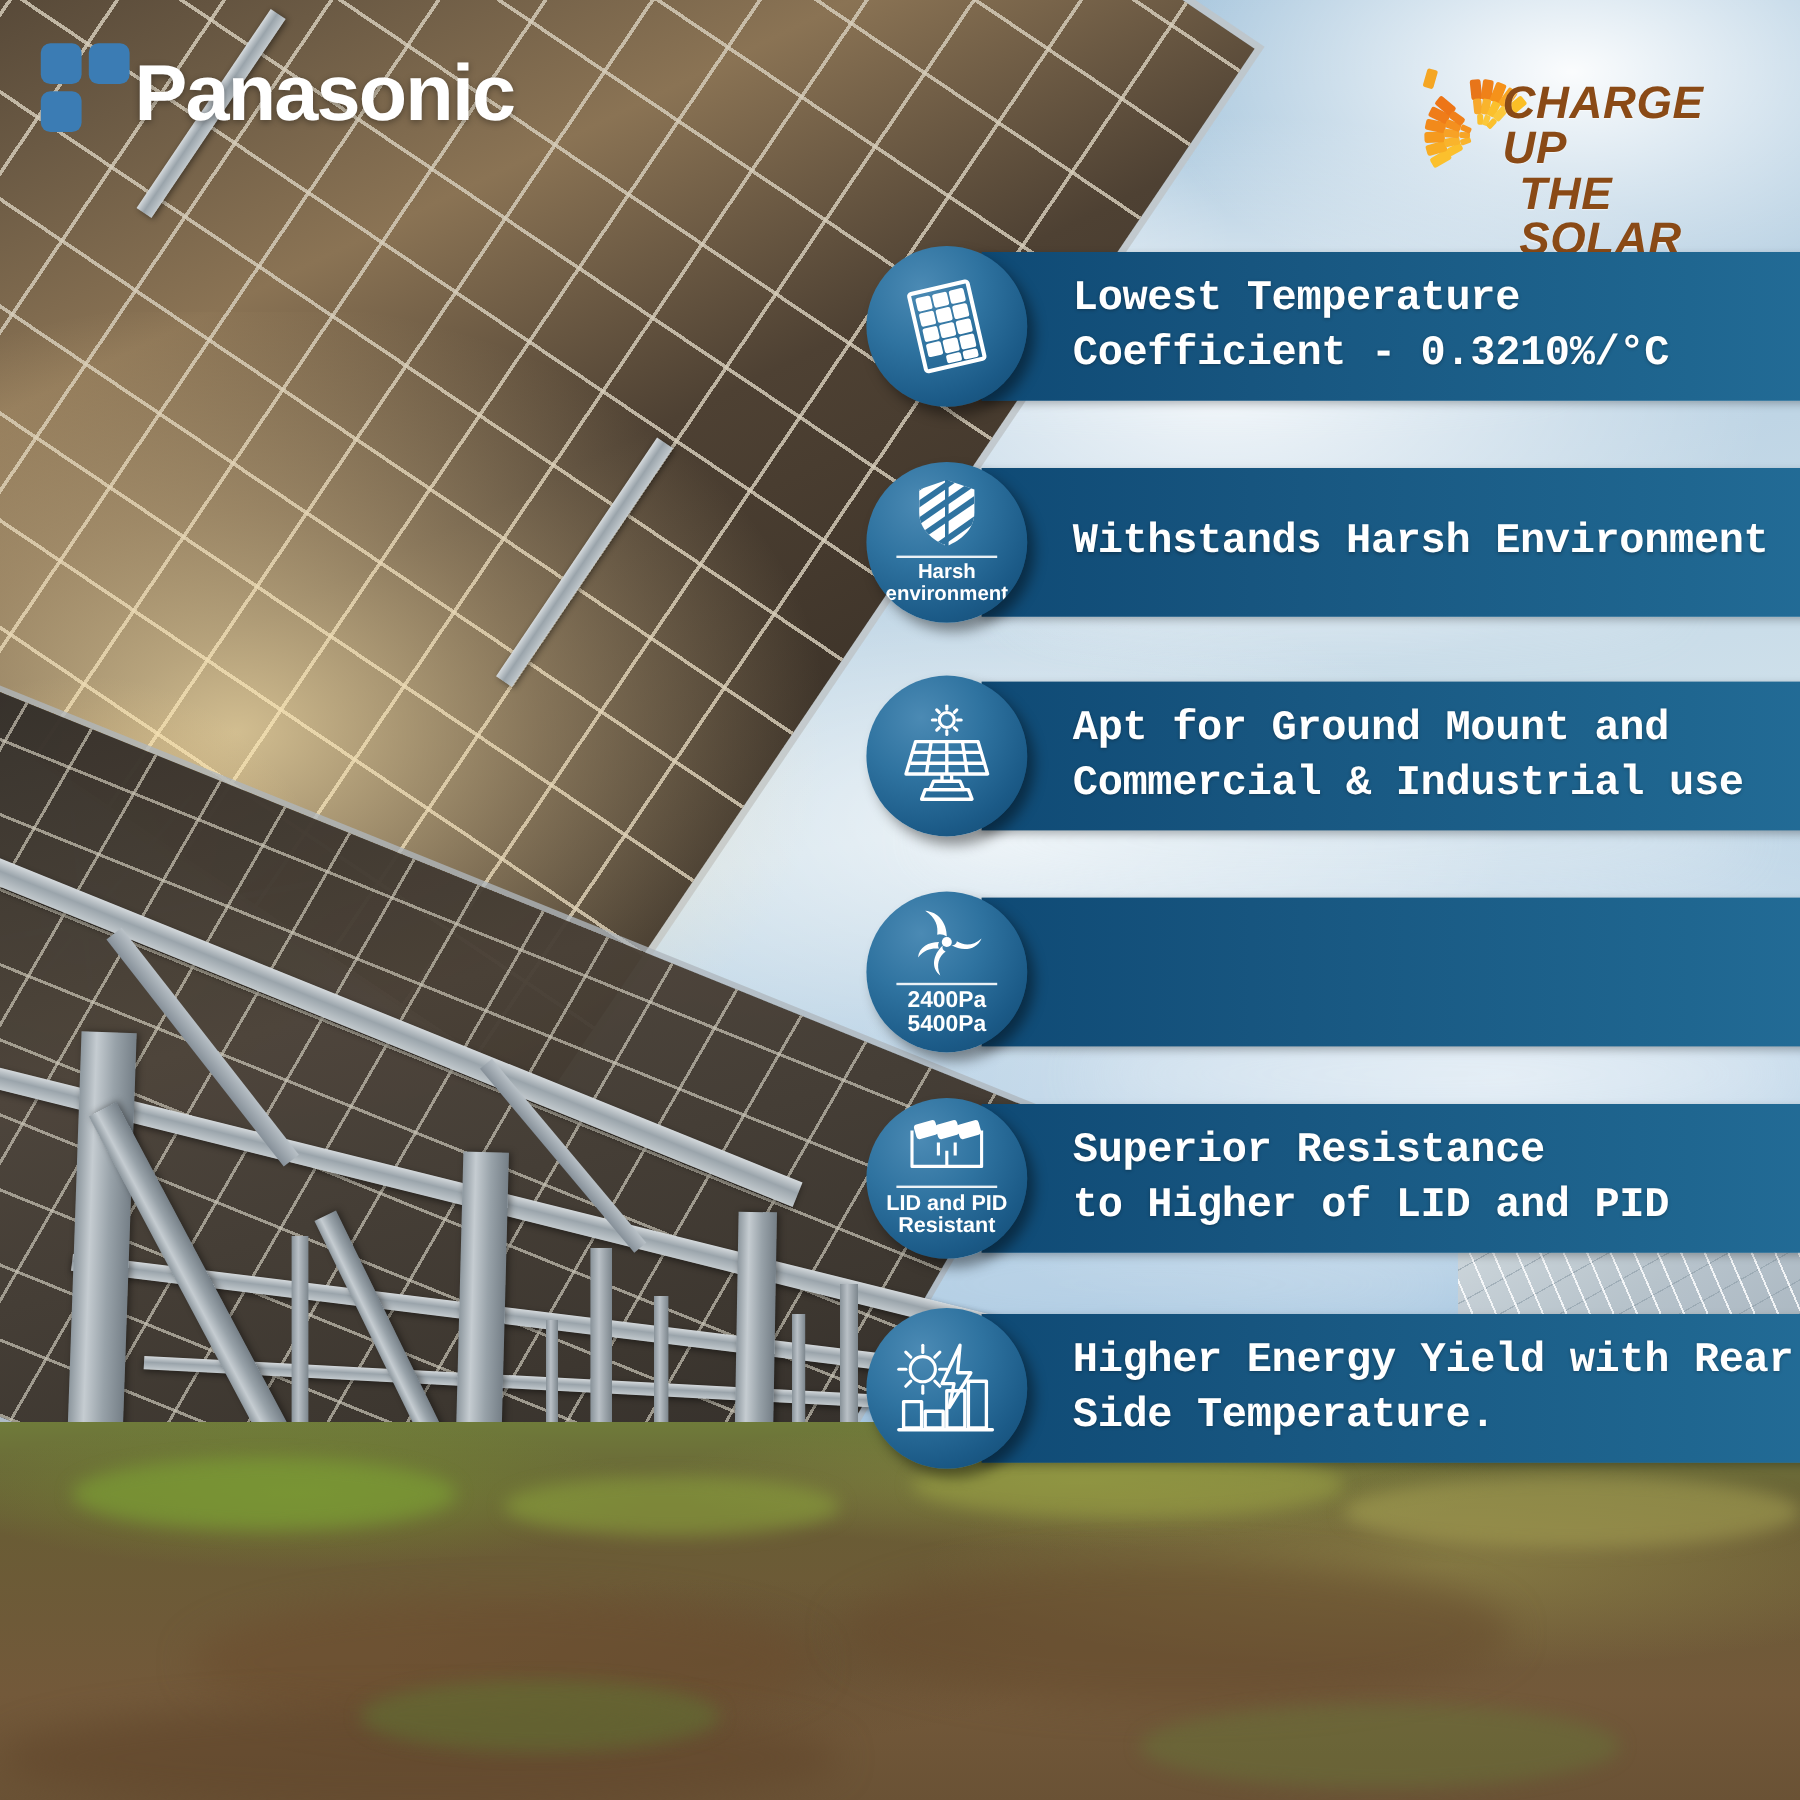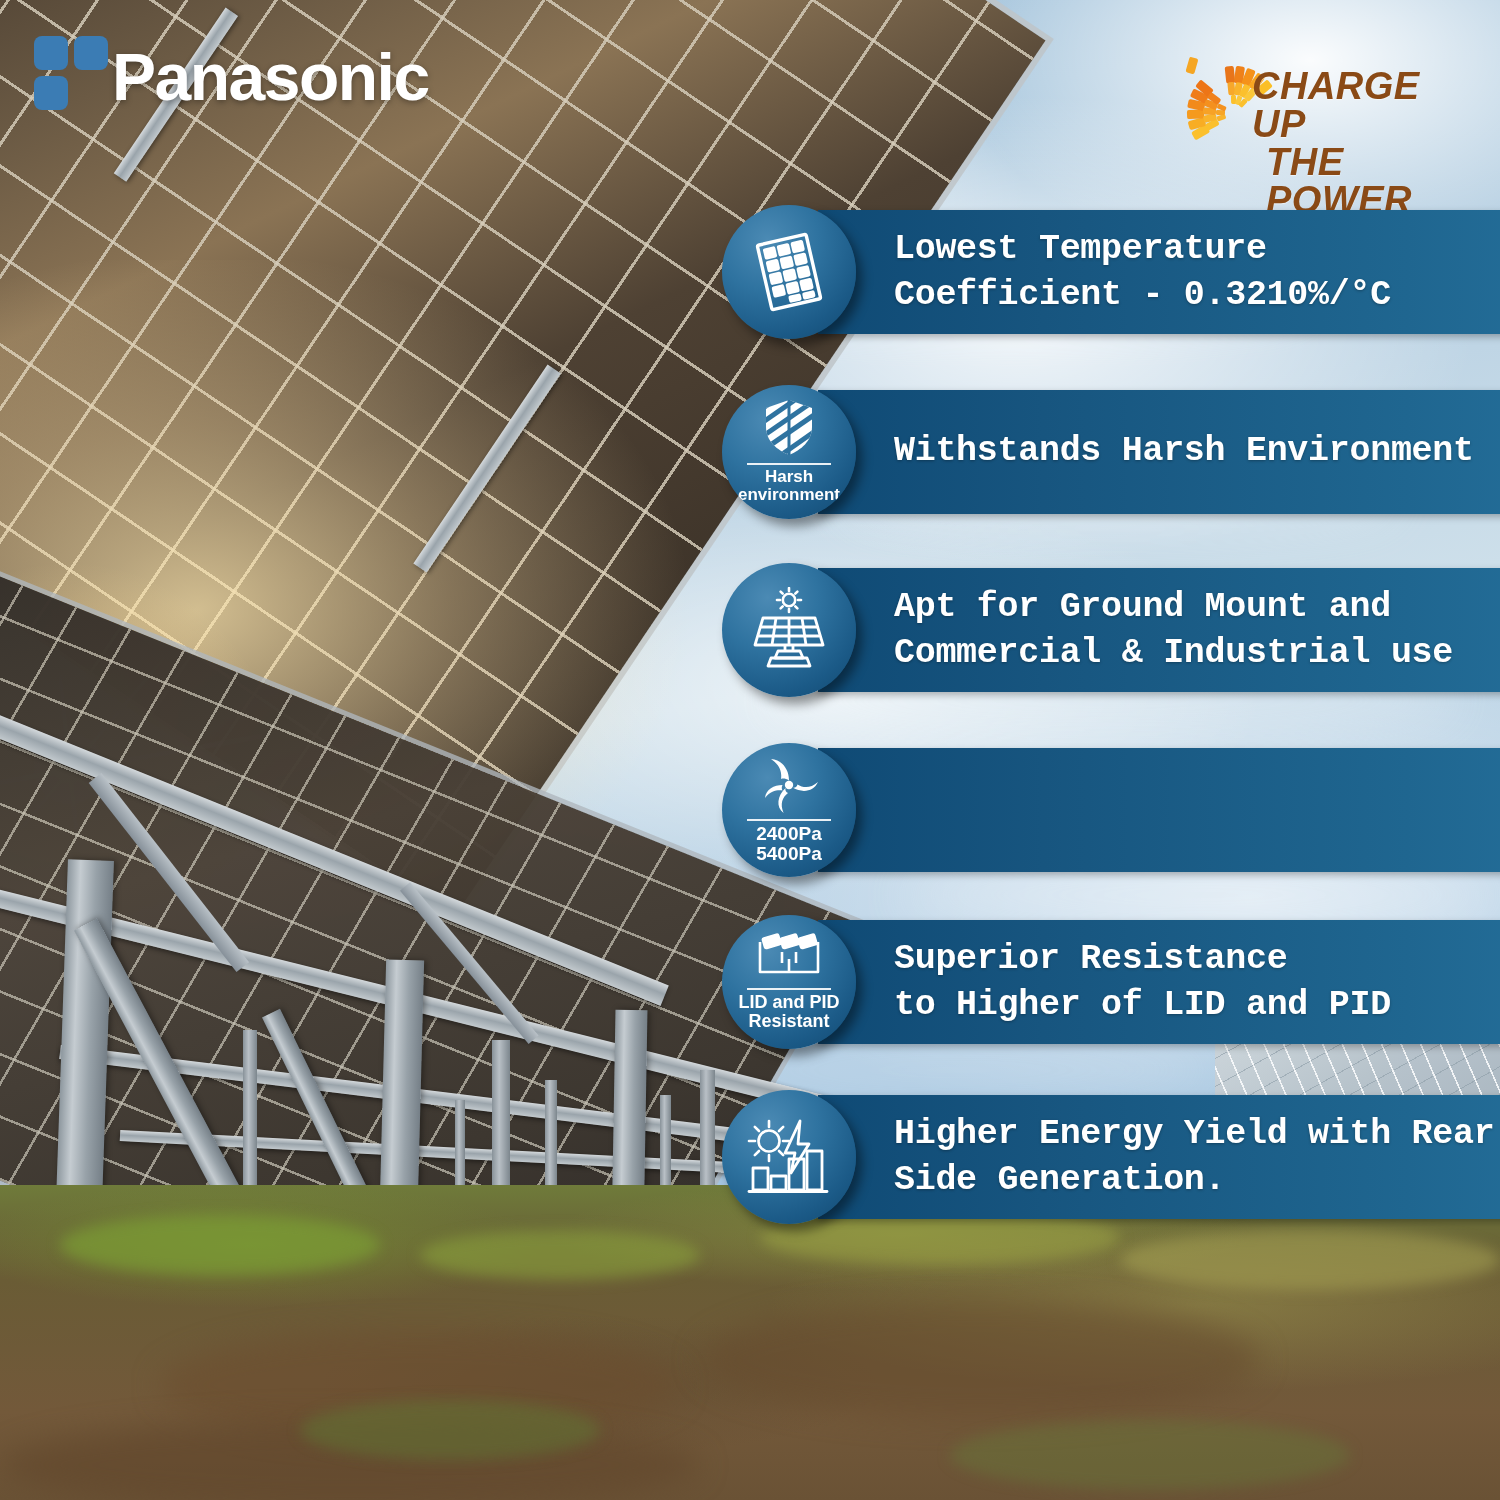--- a/index.html
+++ b/index.html
@@ -279,21 +279,21 @@
           <rect x="9" y="-2.5" width="9" height="5" rx="1.5" fill="#fbc83a" transform="rotate(-70)"></rect>
           <rect x="9" y="-2.5" width="9" height="5" rx="1.5" fill="#fbc02d" transform="rotate(-48)"></rect>
           <rect x="9" y="-2.5" width="9" height="5" rx="1.5" fill="#f9b42c" transform="rotate(160)"></rect>
           <rect x="9" y="-2.5" width="9" height="5" rx="1.5" fill="#f7a526" transform="rotate(182)"></rect>
           <rect x="9" y="-2.5" width="9" height="5" rx="1.5" fill="#f4921f" transform="rotate(204)"></rect>
         </g>
       </g>
     </svg>
     <div class="ctext">
       <div class="cline1">CHARGE UP</div>
-      <div class="cline2">THE POWER</div>
+      <div class="cline2">THE SOLAR</div>
       <div class="crule"></div>
       <div class="cline3">SOLAR POWER SOLUTIONS</div>
     </div>
   </div>
 
   <div class="features">
 
     <div class="frow" style="top:210px;height:124px;">
       <div class="bar"></div>
       <div class="badge">
@@ -444,17 +444,17 @@
           <g fill="none" stroke="#fff" stroke-width="2.8" stroke-linejoin="round">
             <rect x="10" y="53" width="15" height="22"></rect>
             <rect x="28" y="61" width="15" height="14"></rect>
             <rect x="46" y="44" width="15" height="31"></rect>
             <rect x="64" y="36" width="15" height="39"></rect>
             <line x1="6" y1="76.5" x2="84" y2="76.5" stroke-linecap="round"></line>
           </g>
         </svg>
       </div>
       <div class="bartext">Higher Energy Yield with Rear
-Side Generation.</div>
+Side Temperature.</div>
     </div>
 
   </div>
 </div>
 
 </body></html>

